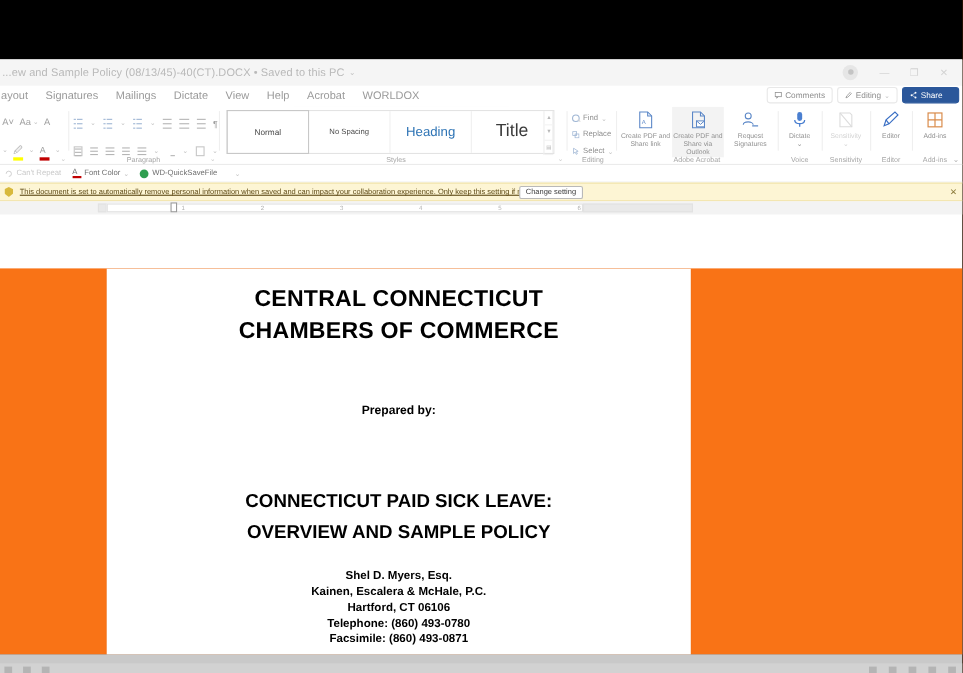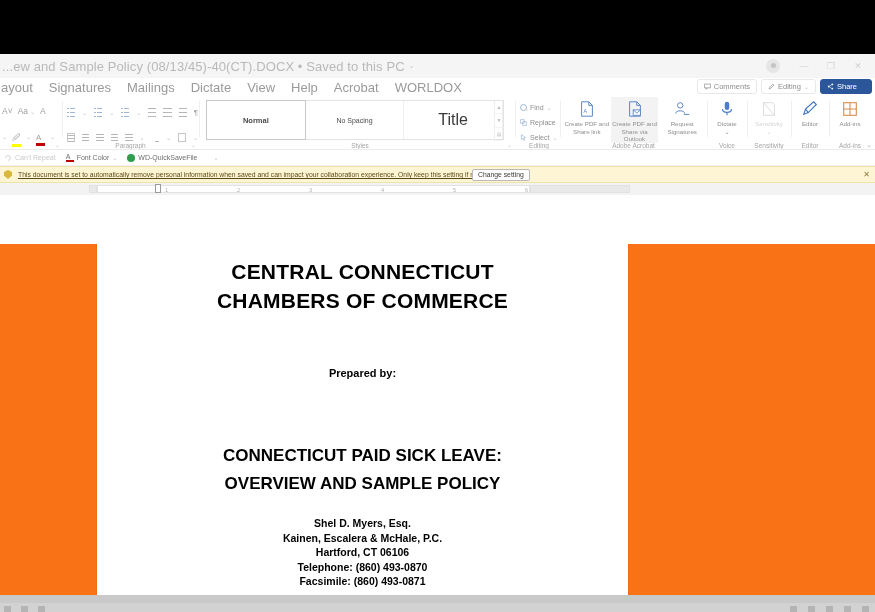--- a/index.html
+++ b/index.html
@@ -19,21 +19,21 @@
     position: absolute; left: 0; top: 54px; width: 875px; height: 541px;
     background: #ffffff;
   }
 
   
   .titlebar {
     position: relative; height: 24px; background: #f5f5f5;
     display: flex; align-items: center;
   }
   .title-text {
-    font-size: 13px; color: #b9b9b9; white-space: nowrap;
+    font-size: 10px; color: #b9b9b9; white-space: nowrap;
     padding-left: 2px; letter-spacing: .1px;
   }
   .title-chev { font-size: 7px; color: #c3c3c3; margin-left: 4px; }
   .searchbox {
     position: absolute; left: 265px; top: 20px; width: 200px; height: 16px;
     border: 1px solid #ededed; border-radius: 3px; background: #fbfbfb;
     display: flex; align-items: center; gap: 4px; padding-left: 7px; margin-top: 23px;
   }
   .search-ico { width: 7px; height: 7px; border: 1px solid #d8d8d8; border-radius: 50%; position: relative; }
   .search-ico::after { content:""; position:absolute; width:3px; height:1px; background:#d8d8d8; right:-2px; bottom:0; transform:rotate(45deg); }
@@ -47,21 +47,21 @@
   }
   .avatar-btn span { display:block; width:5px; height:5px; border-radius:50%; background:#c4c4c4; position:relative; top:-1px;}
   .wc { width: 26px; height: 20px; display: flex; align-items: center; justify-content: center;
         font-size: 9px; color: #d3d3d3; }
 
   
   .tabbar {
     height: 19px; background: #ffffff; display: flex; align-items: center;
     padding-left: 0px; position: relative;
   }
-  .tab { font-size: 13px; color: #9a9a9a; padding: 0 8px; white-space: nowrap; }
+  .tab { font-size: 10px; color: #9a9a9a; padding: 0 8px; white-space: nowrap; }
   .tab.clipped { padding-left: 1px; }
   .tabbar-right { position: absolute; right: 3px; top: 1px; display: flex; align-items: center; gap: 4px; }
   .pill {
     height: 15px; border: 1px solid #e8e8e8; border-radius: 3px; background: #fff;
     display: flex; align-items: center; gap: 3px; padding: 0 6px; font-size: 7.5px; color: #8d8d8d;
   }
   .pill.share { background: #2b579a; border-color:#2b579a; color: #fff; padding-right: 14px; }
   .mini-ico { width: 7px; height: 7px; display:inline-block; }
 
   
@@ -93,21 +93,21 @@
   
   .styles-gallery {
     position: absolute; left: 0; top: 3px; height: 40px; width: 298px;
     border: 1px solid #e3e3e3; background: #fff; display: flex; align-items: stretch;
   }
   .style-item {
     flex: 1; display: flex; align-items: center; justify-content: center;
     border-right: 1px solid #f0f0f0; color: #4a4a4a; overflow: hidden;
   }
   .style-item:last-child { border-right: none; }
-  .style-item.selected { border: 1px solid #c8c8c8; margin: -1px 0 -1px -1px; font-weight: bold; }
+  .style-item.selected { border: 1px solid #c8c8c8; margin: -1px 0 -1px -1px; }
   .s-normal { font-size: 7.5px; }
   .s-nospace { font-size: 7px; }
   .s-heading { font-size: 12px; color: #2e74b5; }
   .s-heading2 { font-size: 9px; color: #2e74b5; }
   .s-title { font-size: 16px; color: #3a3a3a; }
   .gallery-scroll {
     position: absolute; right: 0; top: 0; width: 9px; height: 40px;
     display: flex; flex-direction: column; border-left: 1px solid #eee;
   }
   .gs { flex:1; display:flex; align-items:center; justify-content:center; font-size:5px; color:#b7b7b7; border-bottom:1px solid #f2f2f2;}
@@ -369,20 +369,23 @@
       </div>
       <div class="sep" style="left:199px;"></div>
 
       <div class="rgroup" style="left:206px; width:308px;">
         <div class="styles-gallery">
           <div class="style-item selected">
             <span class="s-normal">Normal</span>
           </div>
           <div class="style-item">
             <span class="s-nospace">No Spacing</span>
+          </div>
+          <div class="style-item">
+            <span class="s-heading">Heading</span>
           </div>
           <div class="style-item">
             <span class="s-title">Title</span>
           </div>
           <div class="gallery-scroll">
             <div class="gs">▲</div>
             <div class="gs">▼</div>
             <div class="gs">▤</div>
           </div>
         </div>
@@ -556,21 +559,21 @@
             </div>
             <div class="doc-text prepared">Prepared by:</div>
             <div class="doc-text doc-h2">
               <div>CONNECTICUT PAID SICK LEAVE:</div>
               <div>OVERVIEW AND SAMPLE POLICY</div>
             </div>
             <div class="doc-text contact">
               <div>Shel D. Myers, Esq.</div>
               <div>Kainen, Escalera &amp; McHale, P.C.</div>
               <div>Hartford, CT  06106</div>
-              <div>Telephone: (860) 493-0870</div>
+              <div>Telephone: (860) 493-0780</div>
               <div>Facsimile: (860) 493-0871</div>
 
             </div>
 
           </div>
         </div>
       </div>
     </div>
 
   </div>

